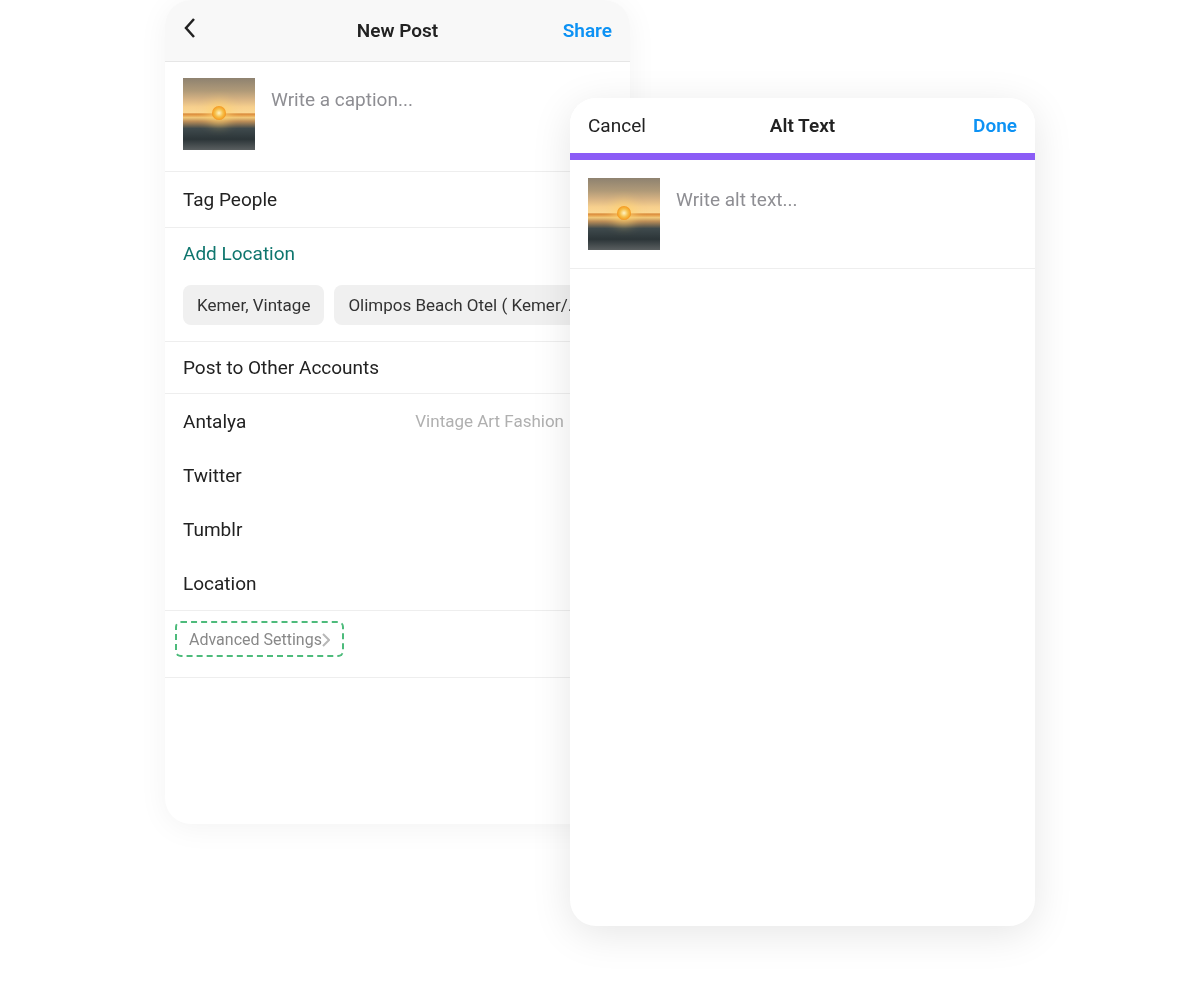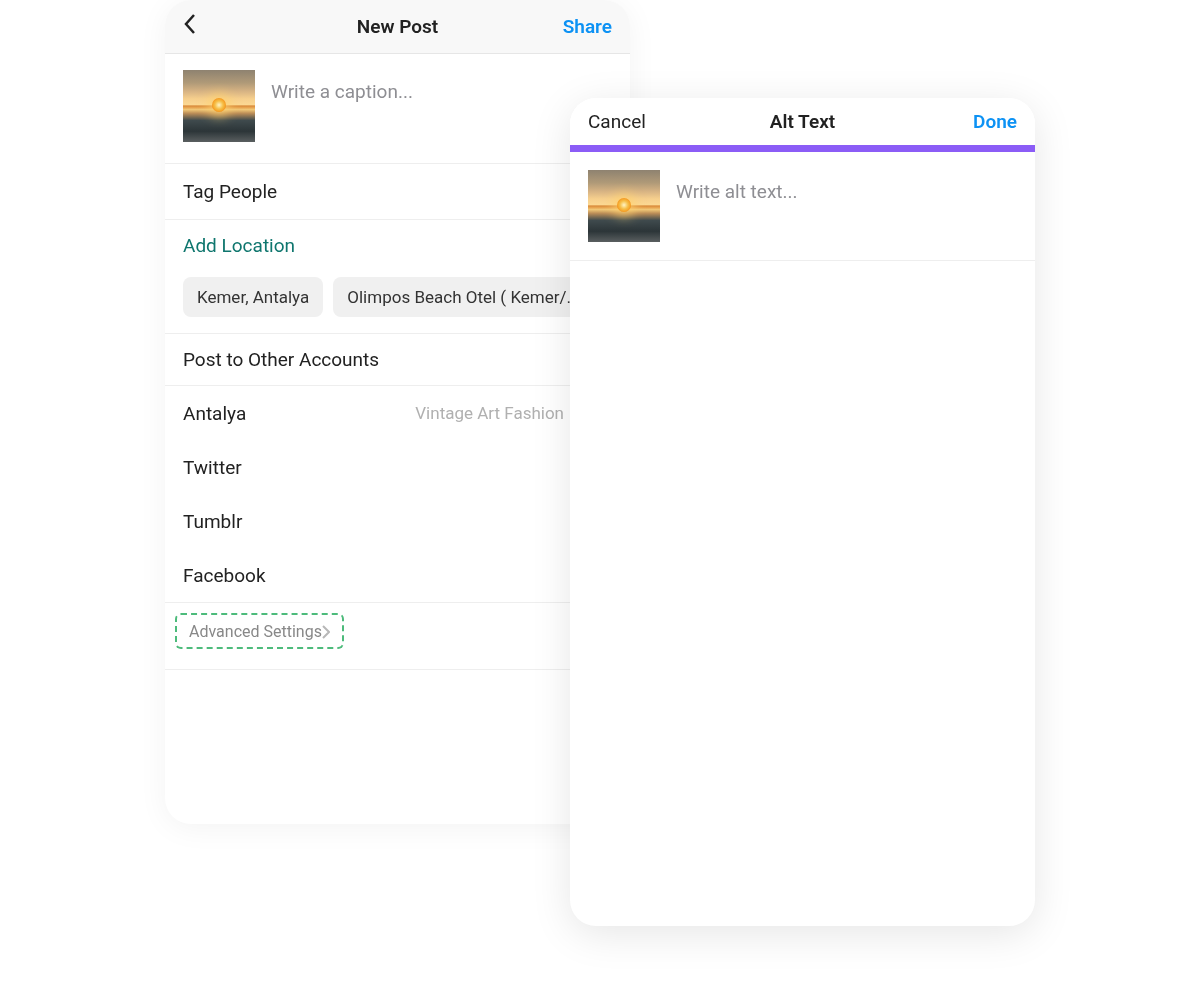--- a/index.html
+++ b/index.html
@@ -30,21 +30,21 @@
     height: 828px;
     background: #ffffff;
     border-radius: 26px;
     overflow: hidden;
     box-shadow: 0 8px 40px rgba(0,0,0,0.10);
   }
   .header {
     display: flex;
     align-items: center;
     justify-content: space-between;
-    height: 54px;
+    height: 62px;
     padding: 0 18px;
     border-bottom: 1px solid #eee;
   }
   .phone1 .header { background: #f8f8f8; border-bottom: 1px solid #e6e6e6; }
   .phone2 .header { background: #ffffff; border-bottom: 7px solid #8b5cf6; }
   .header .center {
     font-size: 19px;
     font-weight: 600;
     color: #222;
   }
@@ -231,21 +231,21 @@
     <div class="caption-input">Write a caption...</div>
   </div>
 
   <div class="row">
     <span>Tag People</span>
   </div>
 
   <div class="location-section">
     <div class="location-header">Add Location</div>
     <div class="chips">
-      <div class="chip">Kemer, Antalya</div>
+      <div class="chip">Kemer, Vintage</div>
       <div class="chip">Olimpos Beach Otel ( Kemer/Ant...</div>
     </div>
   </div>
 
   <div class="post-to-row">Post to Other Accounts</div>
 
   <div class="social-rows-block">
     <div class="social-row">
       <span>Antalya</span>
       <span class="sub-label">Vintage Art Fashion</span>
@@ -253,21 +253,21 @@
     </div>
     <div class="social-row">
       <span>Twitter</span>
       <span class="toggle"></span>
     </div>
     <div class="social-row">
       <span>Tumblr</span>
       <span class="toggle"></span>
     </div>
     <div class="social-row">
-      <span>Facebook</span>
+      <span>Location</span>
       <span class="toggle"></span>
     </div>
   </div>
 
   <div class="adv-wrap">
     <div class="adv-row">
       <span>Advanced Settings</span>
       <span class="chev">
         <svg viewBox="0 0 8 14">
             <polyline points="1,1 7,7 1,13"></polyline>

